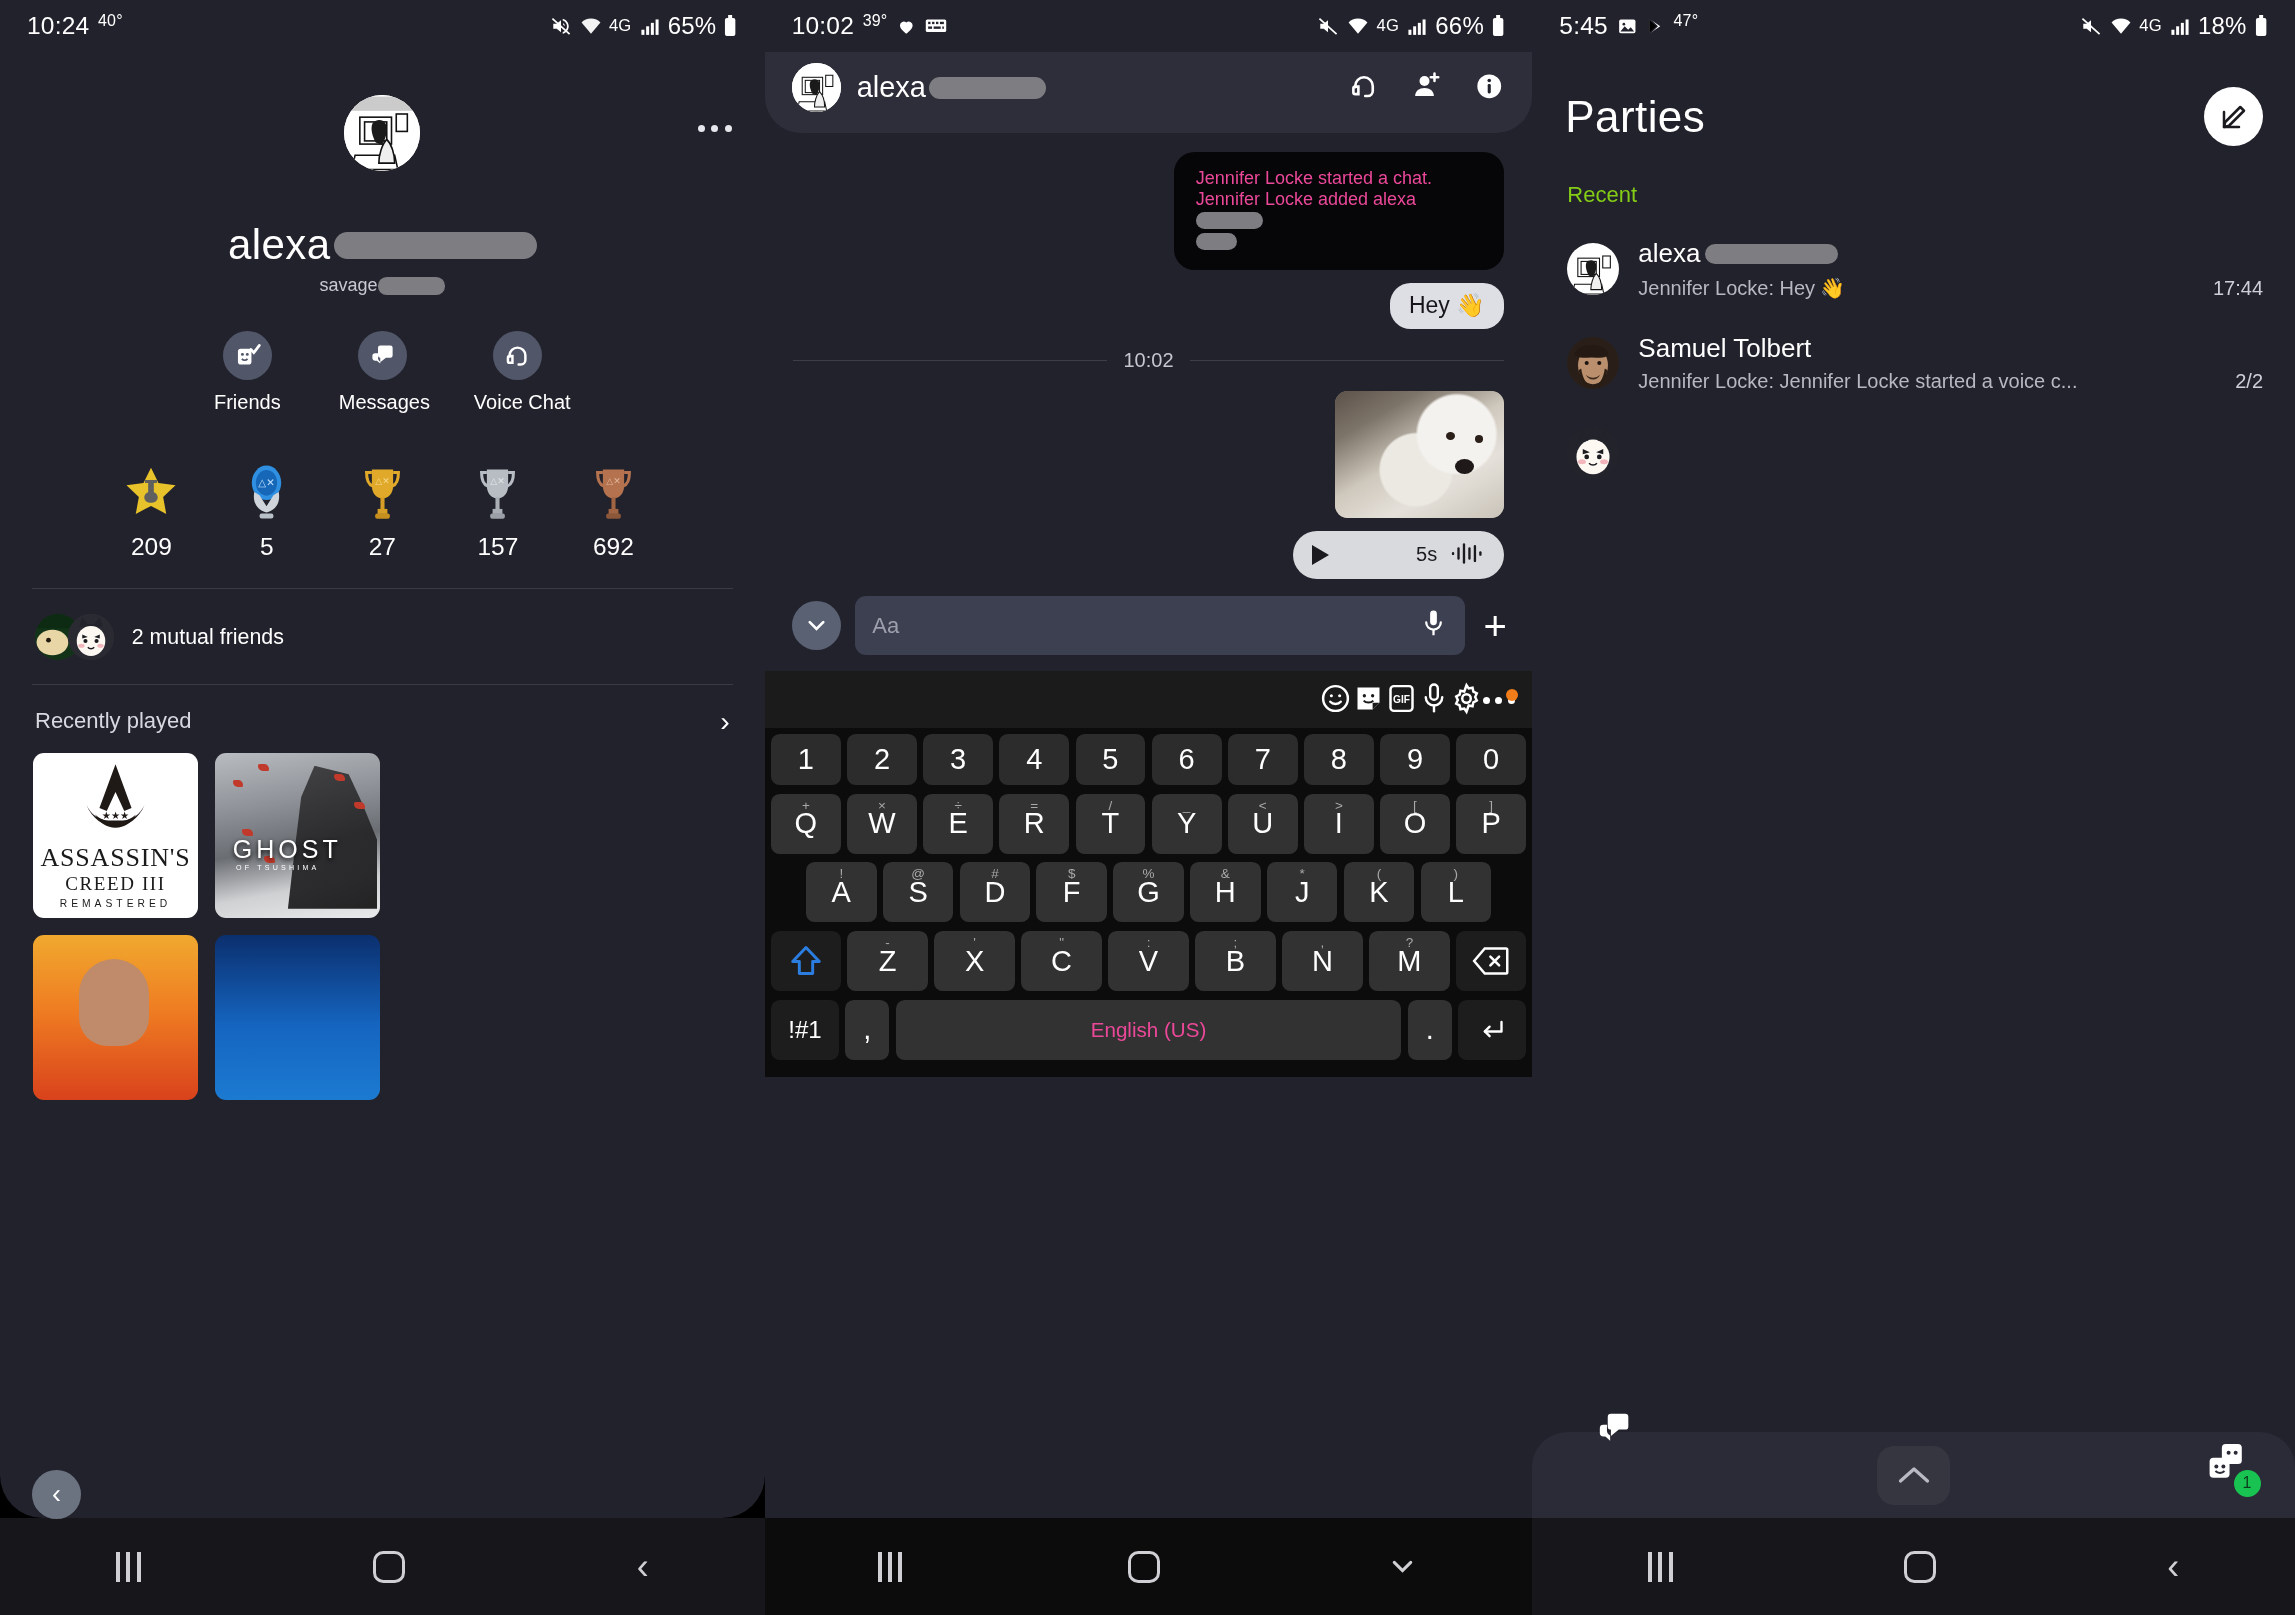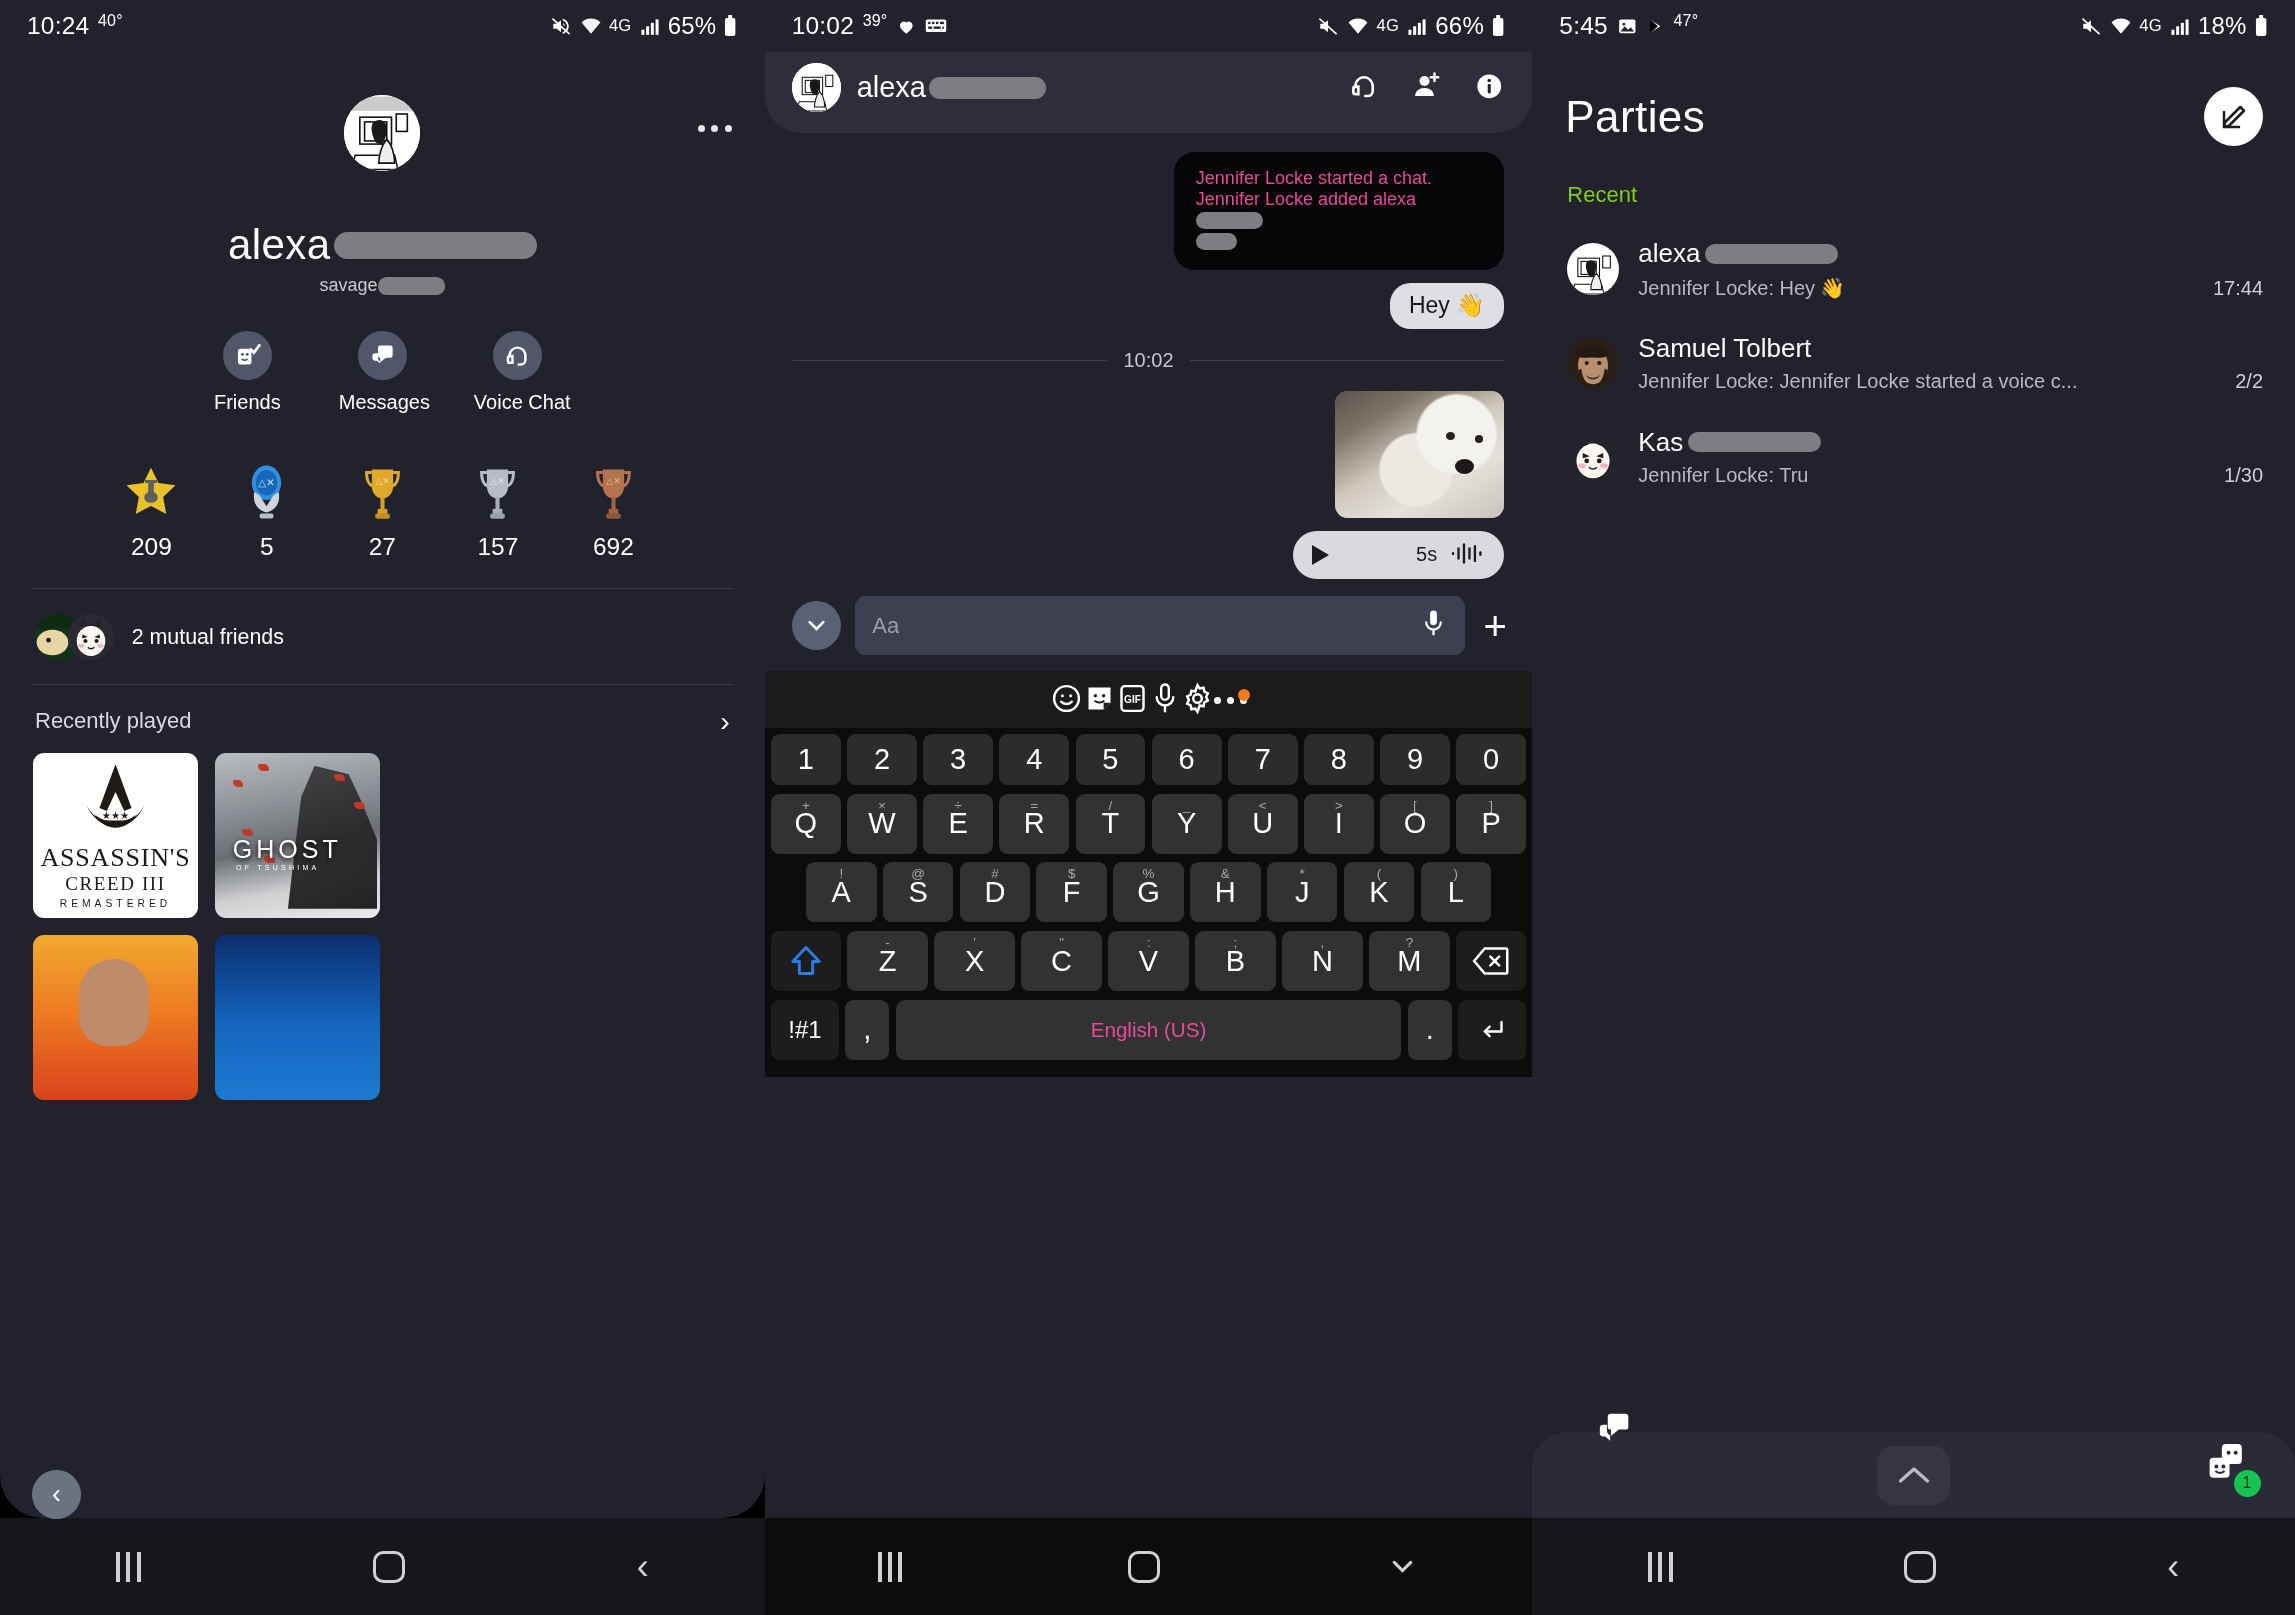--- a/index.html
+++ b/index.html
@@ -170,21 +170,21 @@
   }
   .input-wrap {
     flex: 1; height: 59px; border-radius: 11px; background: #3c4050;
     display: flex; align-items: center; padding: 0 17.4px;
   }
   .input-wrap .ph { color: #9e9fad; font-size: 22px; }
   .input-wrap .mic { margin-left: auto; cursor: pointer; }
   .plus { color: #fff; font-size: 40px; line-height: 1; cursor: pointer; padding: 0 4.8px; }
 
   .kb-toolbar {
-    background: #1b1b1b; display: flex; align-items: center; justify-content: center;
+    background: #1b1b1b; display: flex; align-items: center; justify-content: flex-end;
     padding: 11px 17.4px 9.5px;
   }
   .kb-toolbar .tb { cursor: pointer; position: relative; }
   .tb .badge { position: absolute; right: -3.2px; top: -8px; width: 12px; height: 12px; border-radius: 50%; background: #f07d1a; }
   .tb-dots { display: flex; gap: 5.5px; }
   .tb-dots i { width: 7.1px; height: 7.1px; border-radius: 50%; background: #fff; }
 
   .keyboard { background: #0c0c0c; padding: 6.3px 6.3px 8px; }
   .krow { display: flex; justify-content: center; gap: 6.3px; margin-bottom: 8.7px; }
   .key {
@@ -988,30 +988,20 @@
                 <path d="M47 6l-8 11 10 3z" fill="#23232b"></path>
                 <path d="M20 28l9 4-9 2.6z" fill="#1b1b20"></path>
                 <path d="M46 28l-9 4 9 2.6z" fill="#1b1b20"></path>
                 <circle cx="25" cy="38" r="3" fill="#1b1b20"></circle>
                 <circle cx="41" cy="38" r="3" fill="#1b1b20"></circle>
                 <ellipse cx="19" cy="44" rx="5" ry="3.2" fill="#f3b6bd"></ellipse>
                 <ellipse cx="47" cy="44" rx="5" ry="3.2" fill="#f3b6bd"></ellipse>
                 <path d="M28 46c2.6 3 7.4 3 10 0" stroke="#1b1b20" stroke-width="2" fill="none"></path>
               </svg>
           </div>
-          <div class="pbody">
-            <div class="prow1">
-              <span class="pname">Kas</span>
-              <span class="redact"></span>
-            </div>
-            <div class="prow2">
-              <span class="psnip">Jennifer Locke: Tru</span>
-              <span class="pmeta">1/30</span>
-            </div>
-          </div>
         </div>
       </div>
 
       <div class="party-bar">
         <span class="pb-left">
           <svg width="43" height="38" viewBox="0 0 24 24">
               <path fill="#fff" d="M11 3h9a2 2 0 0 1 2 2v6a2 2 0 0 1-2 2h-4l-5 4v-4a2 2 0 0 1-2-2V5a2 2 0 0 1 2-2z"></path>
               <path fill="#fff" d="M7 10h1.5v3.6a3.4 3.4 0 0 0 2 3.1V20l-3-2.6H6.2A2.2 2.2 0 0 1 4 15.2v-3A2.2 2.2 0 0 1 6.2 10z"></path>
             </svg>
         </span>

